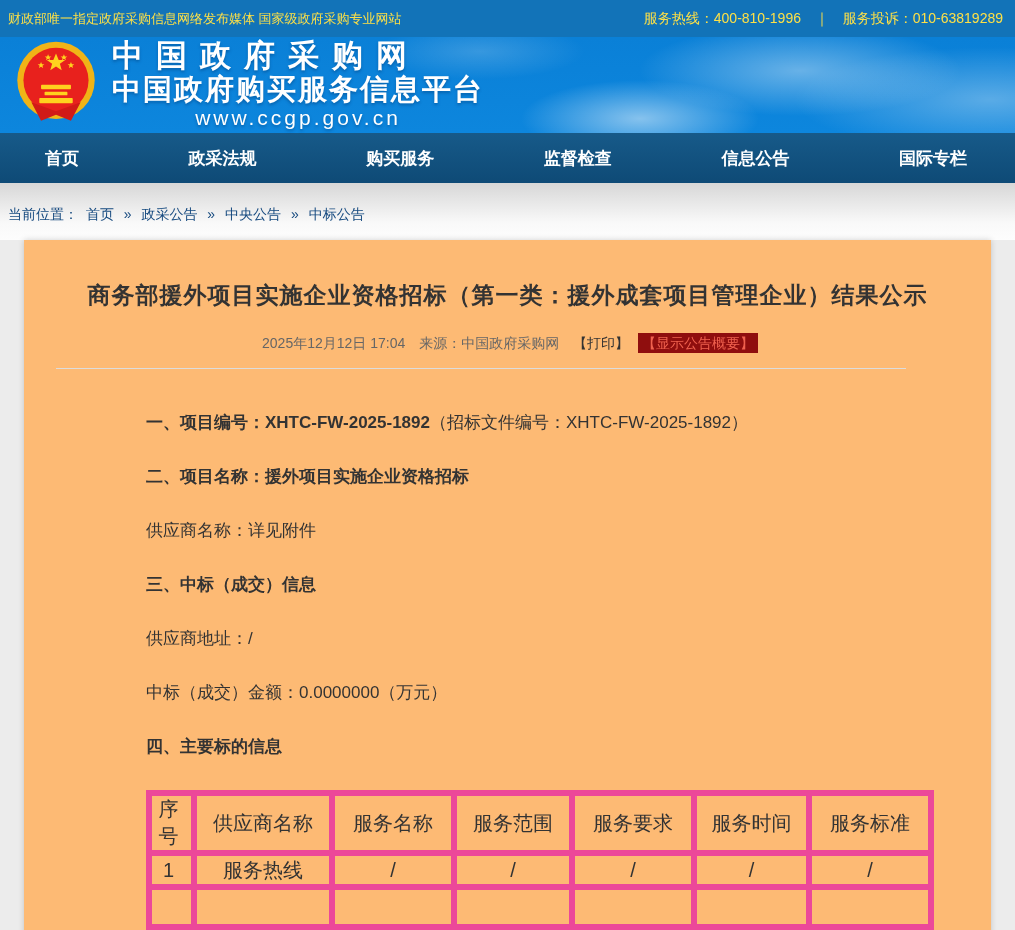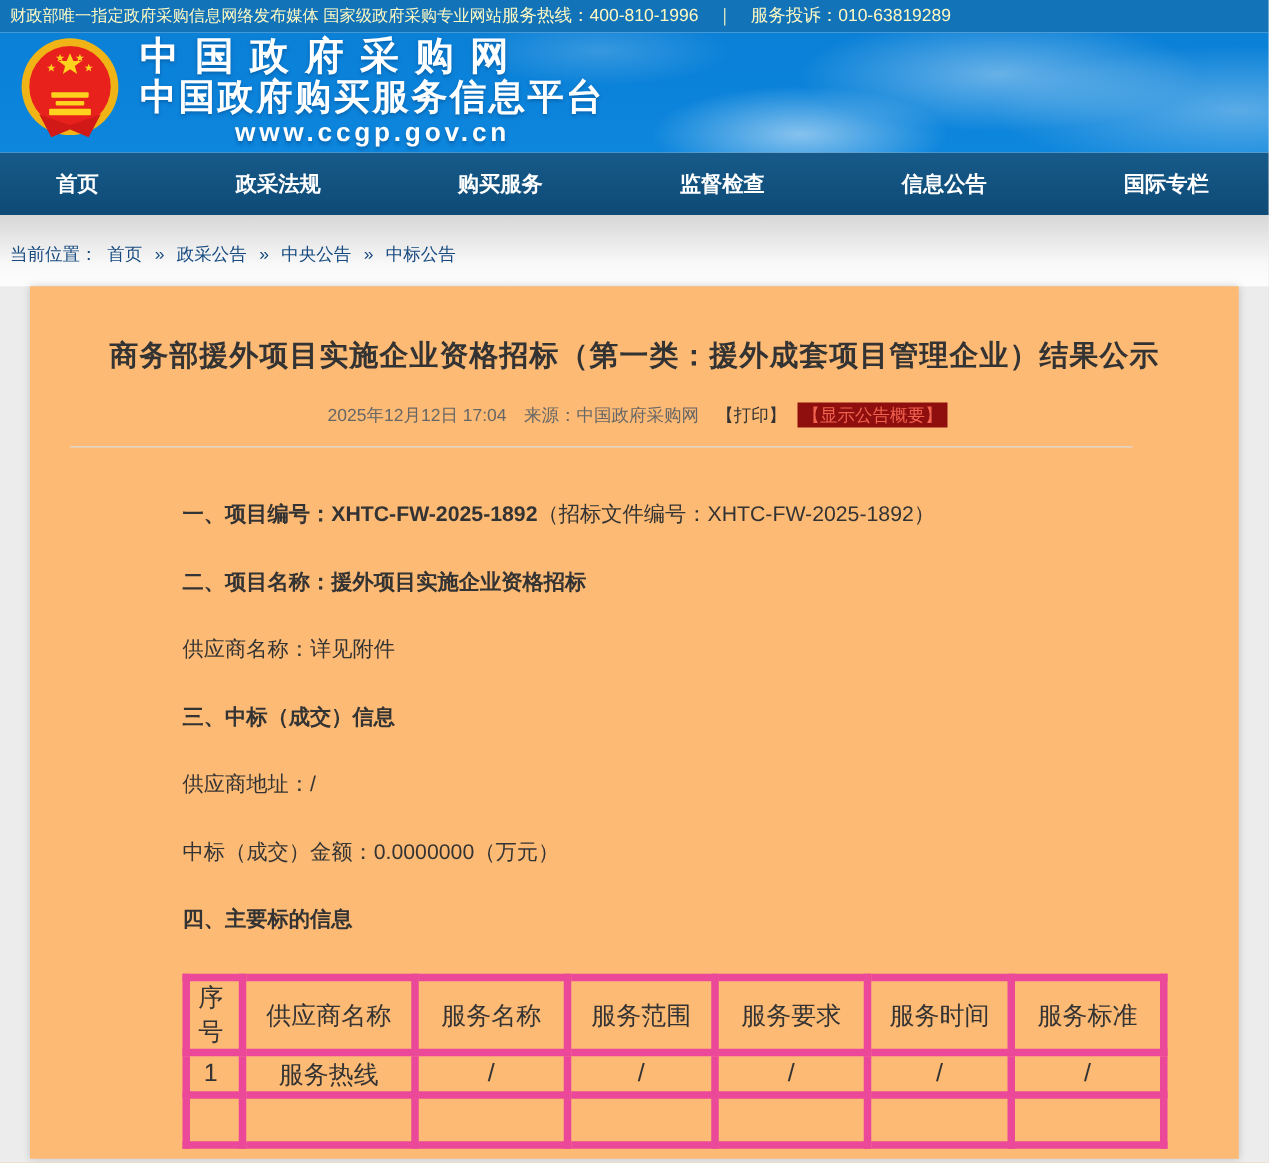--- a/index.html
+++ b/index.html
@@ -1,38 +1,38 @@
 <!DOCTYPE html>
 <html><head>
 <meta charset="utf-8">
 <style>
   * { margin:0; padding:0; box-sizing:border-box; }
   html,body { width:1015px; height:930px; overflow:hidden; background:#ececec;
               font-family:"Liberation Sans","DejaVu Sans",sans-serif; }
 
   
-  .topbar { height:26px; background:#1273b8; color:#fef9c3; font-size:13px;
-            display:flex; align-items:center; justify-content:flex-start;
+  .topbar { height:37px; background:#1273b8; color:#fde047; font-size:13px;
+            display:flex; align-items:center; justify-content:space-between;
             padding:0 12px 0 8px; }
   .topbar .right { display:flex; gap:14px; align-items:center; font-size:14px; }
 
   
   .masthead { height:96px; position:relative; display:flex; align-items:center;
     padding-left:12px; color:#fff;
     background:
       radial-gradient(ellipse 170px 55px at 640px 85%, rgba(255,255,255,.50), rgba(255,255,255,0) 70%),
       radial-gradient(ellipse 230px 65px at 800px 35%, rgba(255,255,255,.38), rgba(255,255,255,0) 70%),
       radial-gradient(ellipse 280px 75px at 990px 65%, rgba(255,255,255,.32), rgba(255,255,255,0) 70%),
       radial-gradient(ellipse 150px 40px at 480px 15%, rgba(255,255,255,.18), rgba(255,255,255,0) 70%),
       linear-gradient(180deg,#0a80d7,#0d86dd); }
   .brand { display:flex; align-items:center; }
   .brand-text { margin-left:12px; text-shadow:0 2px 3px rgba(0,60,120,.45); }
   .brand-line1 { font-size:31px; font-weight:bold; letter-spacing:13px; line-height:34px; white-space:nowrap; }
   .brand-line2 { font-size:29px; font-weight:bold; letter-spacing:2px; line-height:32px; white-space:nowrap; }
-  .brand-line3 { font-size:21px; font-weight:bold; letter-spacing:3px; text-align:center; line-height:26px; }
+  .brand-line3 { font-size:21px; font-weight:normal; letter-spacing:3px; text-align:center; line-height:26px; }
 
   
   .nav { height:50px; background:linear-gradient(180deg,#175a89,#0e4a76);
          display:flex; align-items:center; justify-content:space-between;
          padding:0 48px 0 45px; }
   .nav-item { color:#fff; font-size:17px; font-weight:bold; cursor:pointer; white-space:nowrap; }
 
   
   .crumb-band { height:57px; background:linear-gradient(180deg,#d7d7d7,#f9f9f9 70%,#fdfdfd);
                 display:flex; align-items:center; padding:6px 0 0 8px; }

